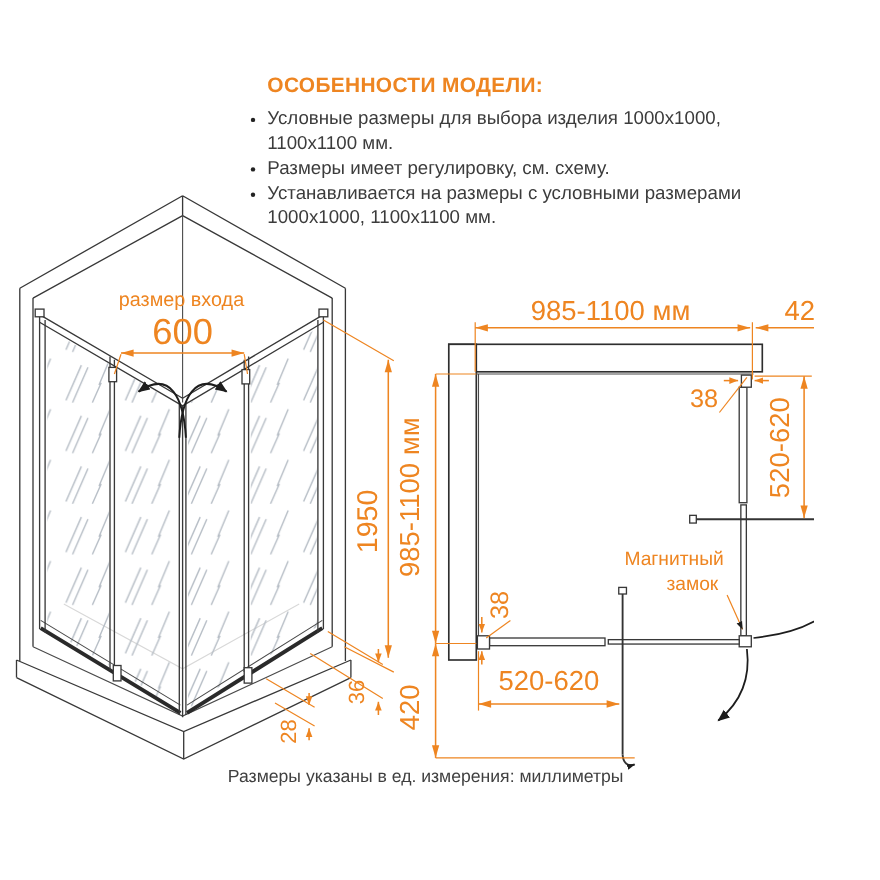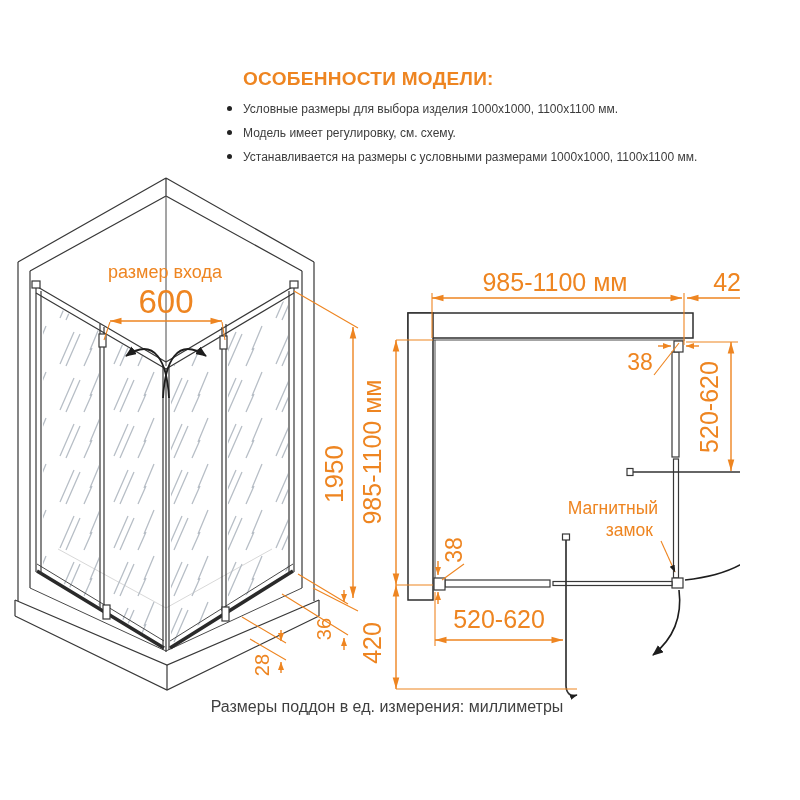--- a/index.html
+++ b/index.html
@@ -1,21 +1,21 @@
 <!DOCTYPE html>
 <html><head>
 <meta charset="utf-8">
 <style>
   html,body{margin:0;padding:0;background:#fff;}
   .stage{position:relative;width:740px;height:800px;background:#fff;overflow:hidden;
          font-family:"Liberation Sans","DejaVu Sans",sans-serif;color:#3c3c3c;}
   .features{position:absolute;left:222px;top:68px;width:496px;}
   .features h2{margin:0 0 7px 21px;font-size:19px;font-weight:bold;color:#ee8521;letter-spacing:.3px;}
   .features ul{margin:0;padding:0 0 0 21px;list-style:disc;}
-  .features li{font-size:12px;line-height:22px;margin-bottom:1px;color:#3c3c3c;}
+  .features li{font-size:17px;line-height:22px;margin-bottom:1px;color:#3c3c3c;}
   .features li::marker{color:#222;font-size:15px;}
   .diagram{position:absolute;left:0;top:0;width:800px;height:800px;}
   .footer-note{position:absolute;left:187px;top:698px;width:400px;text-align:center;
                font-size:16px;color:#3f3f3f;}
   
   text{font-family:"Liberation Sans","DejaVu Sans",sans-serif;}
   .dimtxt{fill:#ee8521;}
   .ink{stroke:#383838;fill:none;stroke-width:1.2;}
   .inkthin{stroke:#4a4a4a;fill:none;stroke-width:1;}
   .inkbold{stroke:#2a2a2a;fill:none;stroke-width:3.5;}
@@ -28,21 +28,21 @@
 </style>
 </head>
 <body>
 
 <div class="stage">
 
   <div class="features">
     <h2>ОСОБЕННОСТИ МОДЕЛИ:</h2>
     <ul>
       <li>Условные размеры для выбора изделия 1000x1000, 1100x1100 мм.</li>
-      <li>Модель имеет регулировку, см. схему.</li>
+      <li>Размеры имеет регулировку, см. схему.</li>
       <li>Устанавливается на размеры с условными размерами 1000x1000, 1100x1100 мм.</li>
     </ul>
   </div>
 
   <svg class="diagram" viewBox="0 0 800 800">
     <defs>
       <marker id="aO" orient="auto-start-reverse" markerWidth="14" markerHeight="9" refX="12" refY="4.5" markerUnits="userSpaceOnUse">
         <path d="M0.5,1.2 L12,4.5 L0.5,7.8 Z" fill="#ee8521"></path>
       </marker>
       <marker id="aOs" orient="auto-start-reverse" markerWidth="10" markerHeight="8" refX="8" refY="3.5" markerUnits="userSpaceOnUse">
@@ -189,14 +189,14 @@
         <path class="dimthin" d="M435,592 L435,646"></path>
         <text x="499" y="621" class="dimtxt" font-size="25" text-anchor="middle" dominant-baseline="middle">520-620</text>
 
         <text x="658" y="514" class="dimtxt" font-size="17.5" text-anchor="end">Магнитный</text>
         <text x="653" y="536" class="dimtxt" font-size="17.5" text-anchor="end">замок</text>
         <path class="dimthin" d="M661,541 L675,572" marker-end="url(#aBs)"></path>
       </g>
     </g>
   </svg>
 
-  <div class="footer-note">Размеры поддон в ед. измерения: миллиметры</div>
+  <div class="footer-note">Размеры указаны в ед. измерения: миллиметры</div>
 </div>
 
 </body></html>

